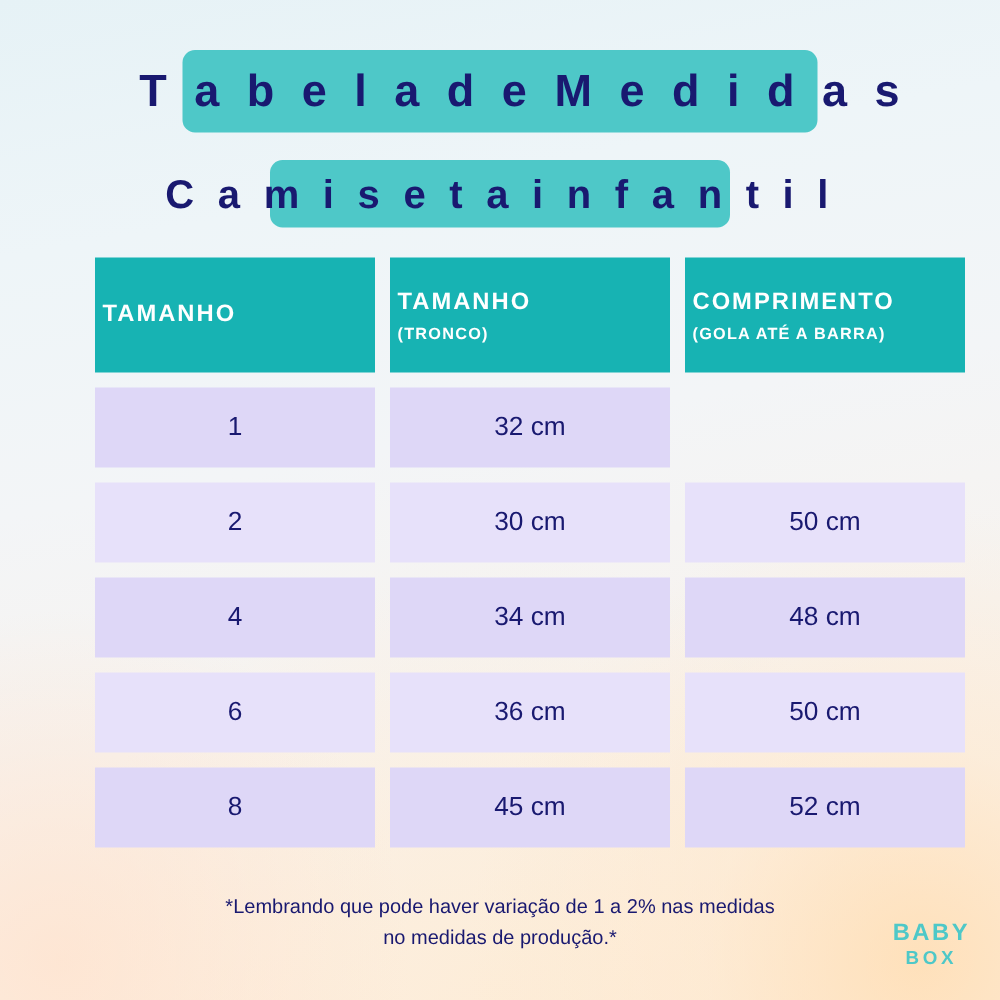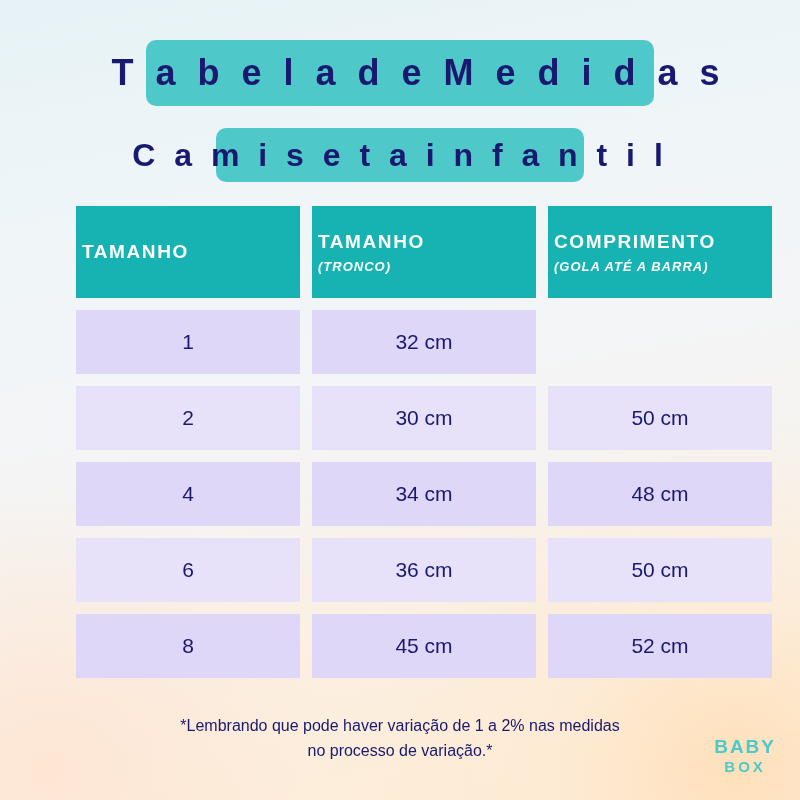--- a/index.html
+++ b/index.html
@@ -104,21 +104,20 @@
     padding: 0 6px;
   }
   .th .main {
     font-size: 19px;
     letter-spacing: 1.6px;
   }
   .th .sub {
     font-size: 13px;
     letter-spacing: 1px;
     margin-top: 6px;
-    font-style: italic;
   }
   .td {
     background: #ded7f7;
     color: #191970;
     height: 64px;
     display: flex;
     align-items: center;
     justify-content: center;
     font-size: 21px;
   }
@@ -214,21 +213,21 @@
       <div class="row">
         <div class="td">8</div>
         <div class="td">45 cm</div>
         <div class="td">52 cm</div>
       </div>
 
     </div>
 
     <div class="footnote">
       <span>*Lembrando que pode haver variação de 1 a 2% nas medidas</span>
-      <span>no processo de variação.*</span>
+      <span>no medidas de produção.*</span>
     </div>
 
     <div class="logo">
       <div class="l1">BABY</div>
       <div class="l2">BOX</div>
     </div>
 
   </div>
 </div>
 

